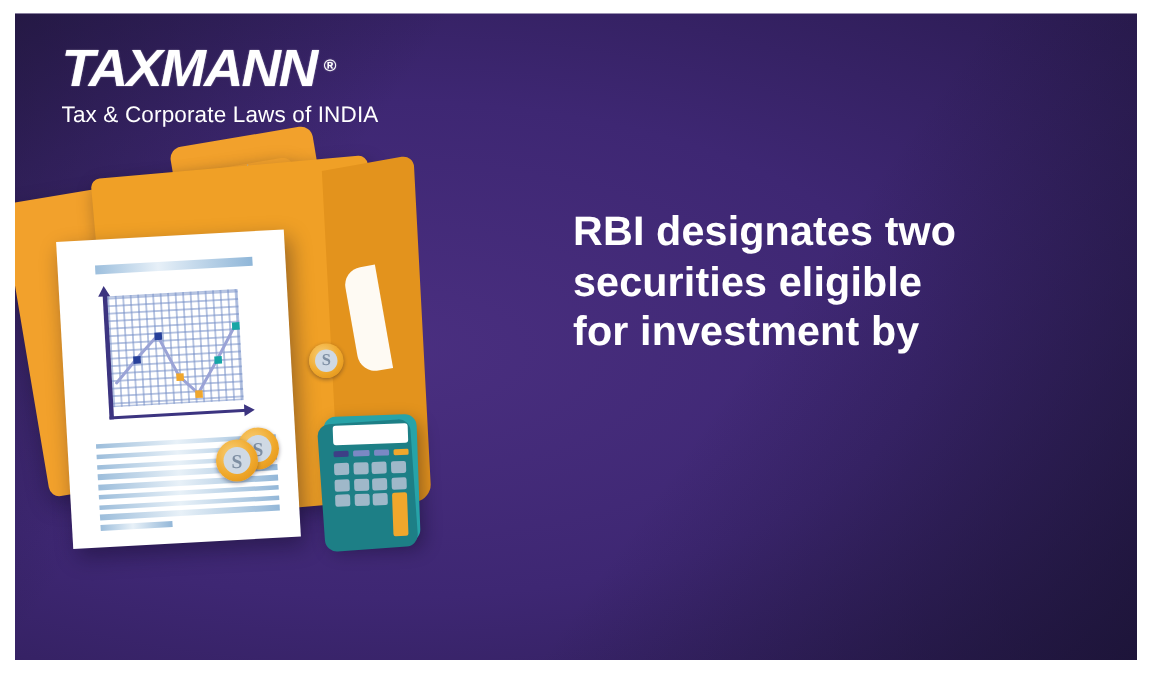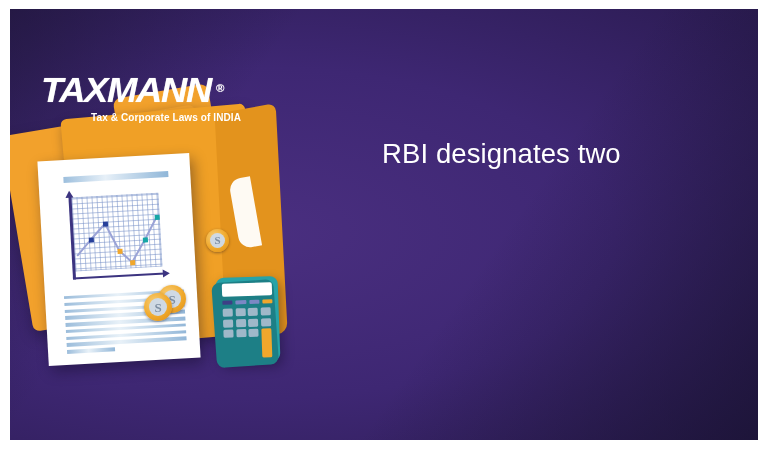--- a/index.html
+++ b/index.html
@@ -18,43 +18,43 @@
     background:
       radial-gradient(ellipse 150% 120% at 33% 52%, #4a2f80 0%, #3e2773 32%, #2e1d57 58%, #231842 78%, #1d1636 100%);
   }
   .banner::after{
     content:"";position:absolute;inset:0;
     background:linear-gradient(125deg, rgba(24,18,45,.55) 0%, rgba(24,18,45,0) 28%, rgba(24,18,45,0) 62%, rgba(24,18,48,.75) 100%);
     pointer-events:none;
   }
 
   
-  .logo{position:absolute;left:31px;top:18px;width:200px;height:62px;z-index:6;margin-top:44px;}
+  .logo{position:absolute;left:31px;top:18px;width:200px;height:62px;z-index:6;}
   .logo-word{
     position:relative;display:inline-block;
     color:#ffffff;font-weight:700;font-style:italic;
     font-size:35px;line-height:38px;letter-spacing:-1.3px;
     font-family:"Liberation Sans", sans-serif;
     transform:scaleX(1.04);transform-origin:left center;
     text-shadow:0 0 1px rgba(255,255,255,.6);
   }
   .logo-reg{
     position:absolute;right:-13px;top:-2px;
     font-size:11px;font-style:normal;font-weight:700;letter-spacing:0;
   }
   .logo-tag{
-    margin-top:3px;color:#ffffff;font-size:10px;font-weight:700;
-    letter-spacing:.1px;white-space:nowrap;text-align:right;
+    margin-top:3px;color:#ffffff;font-size:15px;font-weight:400;
+    letter-spacing:.1px;white-space:nowrap;
   }
 
   
   .headline{
     position:absolute;left:372px;top:128px;width:330px;z-index:6;
     color:#ffffff;font-size:27.5px;line-height:33.5px;
-    font-weight:400;letter-spacing:.1px;
+    font-weight:700;letter-spacing:.1px;
   }
 
   
   .illus{position:absolute;left:0;top:92px;width:340px;height:300px;z-index:3;}
 
   .folder-back{
     position:absolute;left:6px;top:18px;width:196px;height:198px;
     background:#f2a12c;border-radius:7px 7px 7px 7px;
     transform:rotate(-9.5deg);
     box-shadow:0 6px 14px rgba(12,8,30,.35);
@@ -258,16 +258,18 @@
           <span class="key"></span>
           <span class="key"></span>
           <span class="key"></span>
           <span class="key tall"></span>
         </div>
       </div>
     </div>
 
     <div class="headline">
       <div>RBI designates two</div>
+      <div>securities eligible</div>
+      <div>for investment by</div>
     </div>
 
   </div>
 </div>
 
 </body></html>

